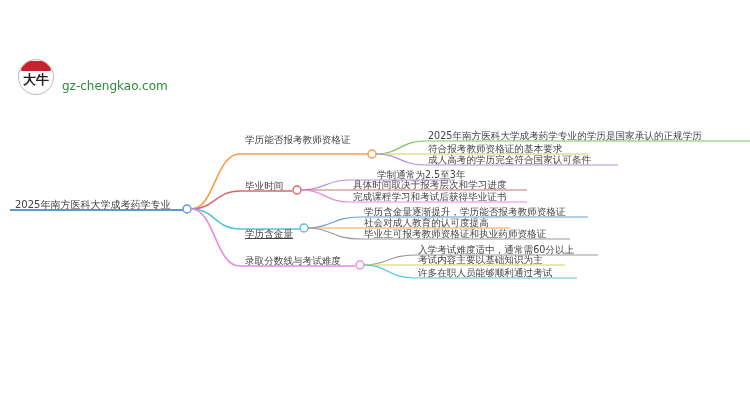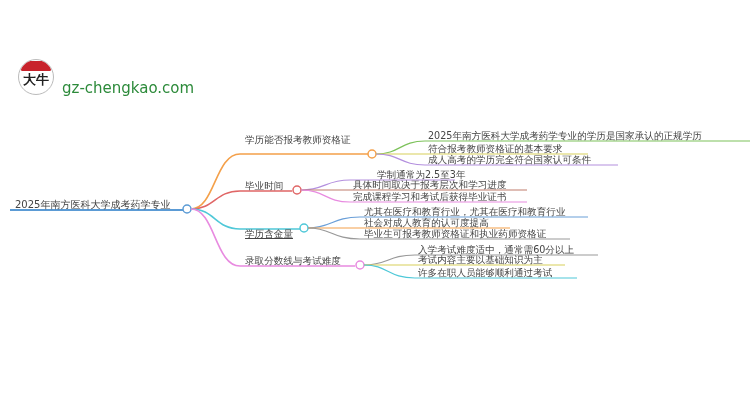--- a/index.html
+++ b/index.html
@@ -7,21 +7,21 @@
          font-family:"DejaVu Sans","Liberation Sans",sans-serif; color:#333; }
   .logo { position:absolute; left:18px; top:14px; width:170px; height:42px;margin-top:43px; }
   .logo-badge { position:absolute; left:0; top:2px; width:34px; height:34px; border-radius:50%;
                 border:1.5px solid #bbb; background:#fff; overflow:hidden; }
   .logo-badge .cap { position:absolute; left:2px; top:1px; width:30px; height:10px; background:#c8232c;
                      border-radius:15px 15px 2px 2px; }
   .logo-badge .glyph { position:absolute; left:4px; top:11px; font-size:13px; font-weight:bold; color:#222;
                        font-family:"DejaVu Serif",serif; }
   .logo-title { position:absolute; left:44px; top:2px; font-size:15.5px; font-weight:bold; color:#2c8a3a;
                 letter-spacing:0.5px; white-space:nowrap; }
-  .logo-url { position:absolute; left:44px; top:22px; font-size:15px; color:#2c8a3a; white-space:nowrap; }
+  .logo-url { position:absolute; left:44px; top:22px; font-size:12px; color:#2c8a3a; white-space:nowrap; }
   svg.links { position:absolute; left:0; top:0; }
   .txt { position:absolute; font-size:9.6px; white-space:nowrap; color:#444; line-height:11px; }
   .root-txt { font-size:10px; }
 </style>
 </head>
 <body>
 
 <div class="logo">
   <div class="logo-badge">
     <div class="cap"></div>
@@ -66,20 +66,20 @@
 <div class="txt" style="left:428px; top:130px;">2025年南方医科大学成考药学专业的学历是国家承认的正规学历</div>
 <div class="txt" style="left:428px; top:143px;">符合报考教师资格证的基本要求</div>
 <div class="txt" style="left:428px; top:154px;">成人高考的学历完全符合国家认可条件</div>
 
 <div class="txt" style="left:245px; top:180px;">毕业时间</div>
 <div class="txt" style="left:353px; top:169px;margin-left:24px;">学制通常为2.5至3年</div>
 <div class="txt" style="left:353px; top:179px;">具体时间取决于报考层次和学习进度</div>
 <div class="txt" style="left:353px; top:191px;">完成课程学习和考试后获得毕业证书</div>
 
 <div class="txt" style="left:245px; top:228px;text-decoration:underline;">学历含金量</div>
-<div class="txt" style="left:364px; top:206px;">尤其在医疗和教育行业，尤其在医疗和教育行业</div>
+<div class="txt" style="left:364px; top:206px;">学历含金量逐渐提升，学历能否报考教师资格证</div>
 <div class="txt" style="left:364px; top:217px;text-align:center;">社会对成人教育的认可度提高</div>
 <div class="txt" style="left:364px; top:228px;">毕业生可报考教师资格证和执业药师资格证</div>
 
 <div class="txt" style="left:245px; top:255px;">录取分数线与考试难度</div>
 <div class="txt" style="left:418px; top:244px;">入学考试难度适中，通常需60分以上</div>
 <div class="txt" style="left:418px; top:254px;">考试内容主要以基础知识为主</div>
 <div class="txt" style="left:418px; top:267px;">许多在职人员能够顺利通过考试</div>
 
 </body></html>

